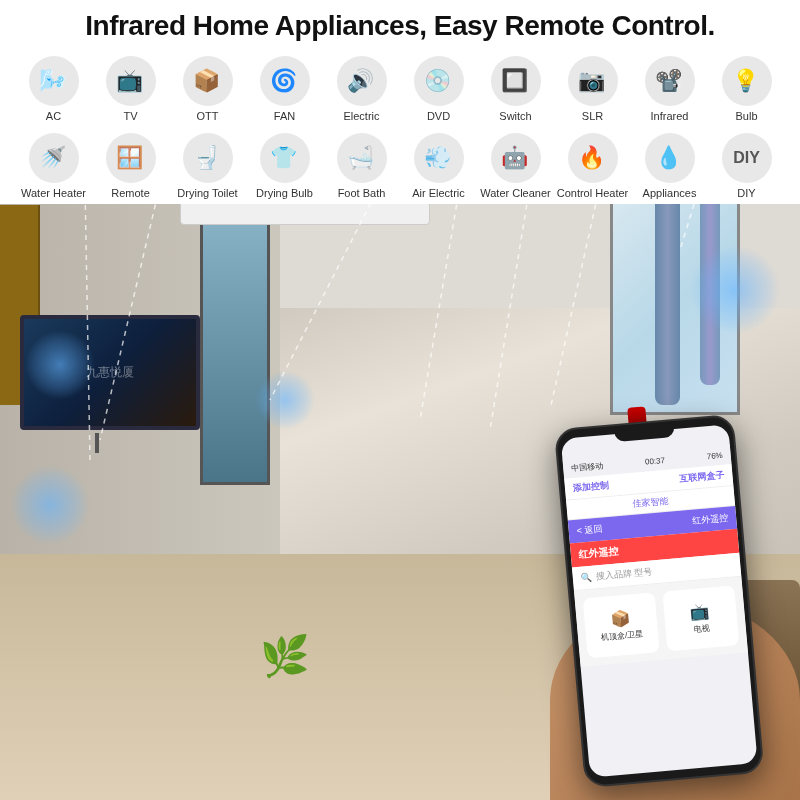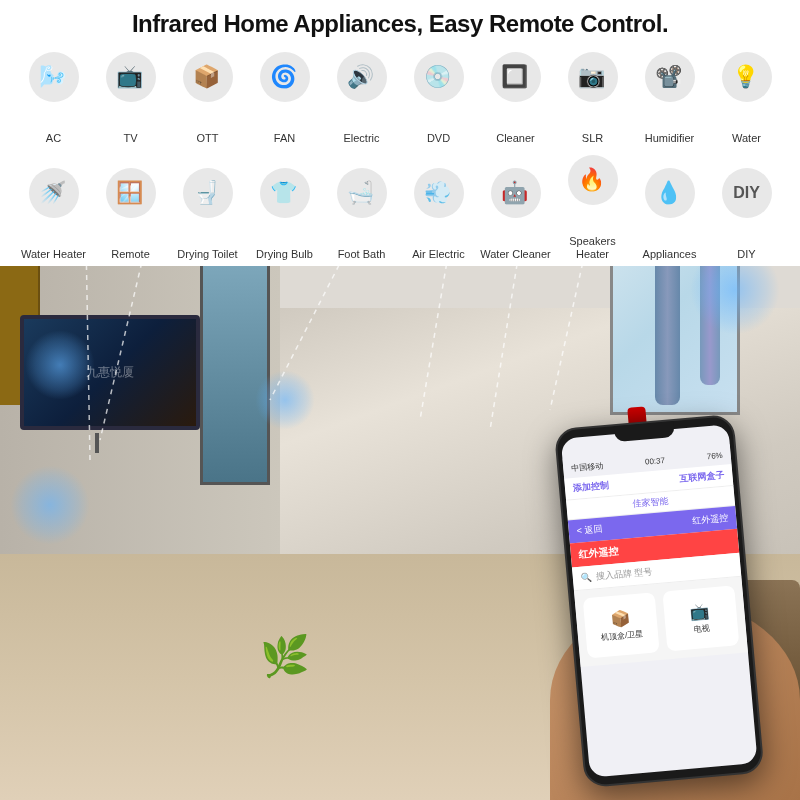--- a/index.html
+++ b/index.html
@@ -16,21 +16,21 @@
       position: relative;
       overflow: hidden;
     }
     .top-section {
       background: #fff;
       padding: 10px 10px 0 10px;
       position: relative;
       z-index: 10;
     }
     .headline {
-      font-size: 24px;
+      font-size: 28px;
       font-weight: 700;
       text-align: center;
       color: #111;
       margin-bottom: 10px;
       letter-spacing: -0.5px;
     }
     .appliances-grid {
       display: flex;
       flex-direction: column;
       gap: 2px;
@@ -57,21 +57,20 @@
       align-items: center;
       justify-content: center;
       margin-bottom: 4px;
       font-size: 22px;
     }
     .appliance-label {
       font-size: 11px;
       color: #333;
       text-align: center;
       line-height: 1.2;
-      margin-top: 26px;
     }
     .diy-circle {
       width: 50px;
       height: 50px;
       border-radius: 50%;
       background: #e8e8e8;
       display: flex;
       align-items: center;
       justify-content: center;
       margin-bottom: 4px;
@@ -419,33 +418,33 @@
           <div class="appliance-item">
             <div class="appliance-icon-circle">🔊</div>
             <div class="appliance-label">Electric</div>
           </div>
           <div class="appliance-item">
             <div class="appliance-icon-circle">💿</div>
             <div class="appliance-label">DVD</div>
           </div>
           <div class="appliance-item">
             <div class="appliance-icon-circle">🔲</div>
-            <div class="appliance-label">Cleaner</div>
+            <div class="appliance-label">Switch</div>
           </div>
           <div class="appliance-item">
             <div class="appliance-icon-circle">📷</div>
             <div class="appliance-label">SLR</div>
           </div>
           <div class="appliance-item">
             <div class="appliance-icon-circle">📽️</div>
-            <div class="appliance-label">Humidifier</div>
+            <div class="appliance-label">Infrared</div>
           </div>
           <div class="appliance-item">
             <div class="appliance-icon-circle">💡</div>
-            <div class="appliance-label">Water</div>
+            <div class="appliance-label">Bulb</div>
           </div>
         </div>
 
       <div class="appliances-row" id="row2-container">
           <div class="appliance-item">
             <div class="appliance-icon-circle">🚿</div>
             <div class="appliance-label">Water Heater</div>
           </div>
           <div class="appliance-item">
             <div class="appliance-icon-circle">🪟</div>
@@ -466,21 +465,21 @@
           <div class="appliance-item">
             <div class="appliance-icon-circle">💨</div>
             <div class="appliance-label">Air Electric</div>
           </div>
           <div class="appliance-item">
             <div class="appliance-icon-circle">🤖</div>
             <div class="appliance-label">Water Cleaner</div>
           </div>
           <div class="appliance-item">
             <div class="appliance-icon-circle">🔥</div>
-            <div class="appliance-label">Speakers Heater</div>
+            <div class="appliance-label">Control Heater</div>
           </div>
           <div class="appliance-item">
             <div class="appliance-icon-circle">💧</div>
             <div class="appliance-label">Appliances</div>
           </div>
           <div class="appliance-item">
             <div class="diy-circle">DIY</div>
             <div class="appliance-label">DIY</div>
           </div>
         </div>

